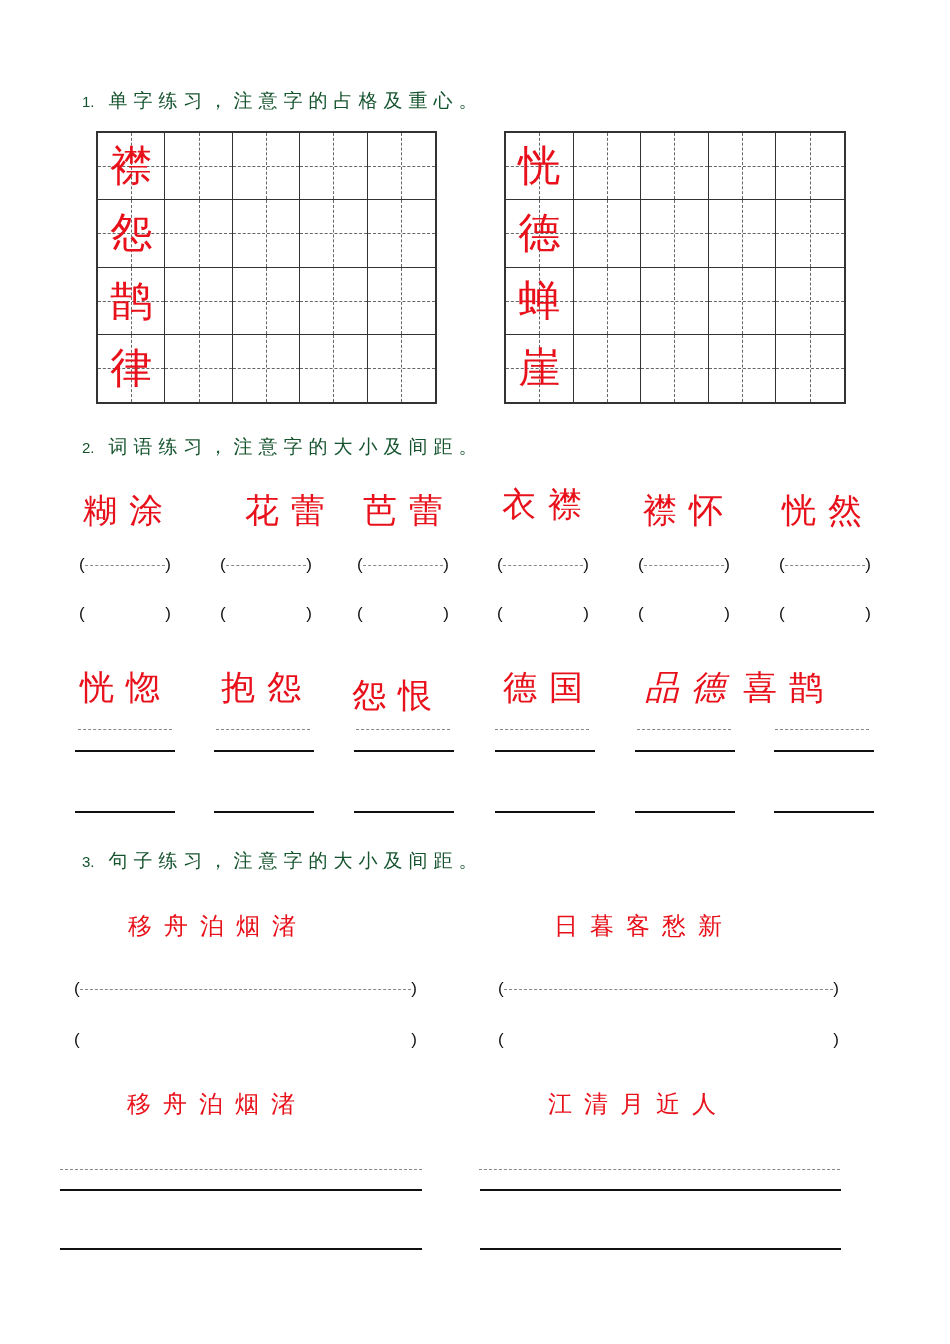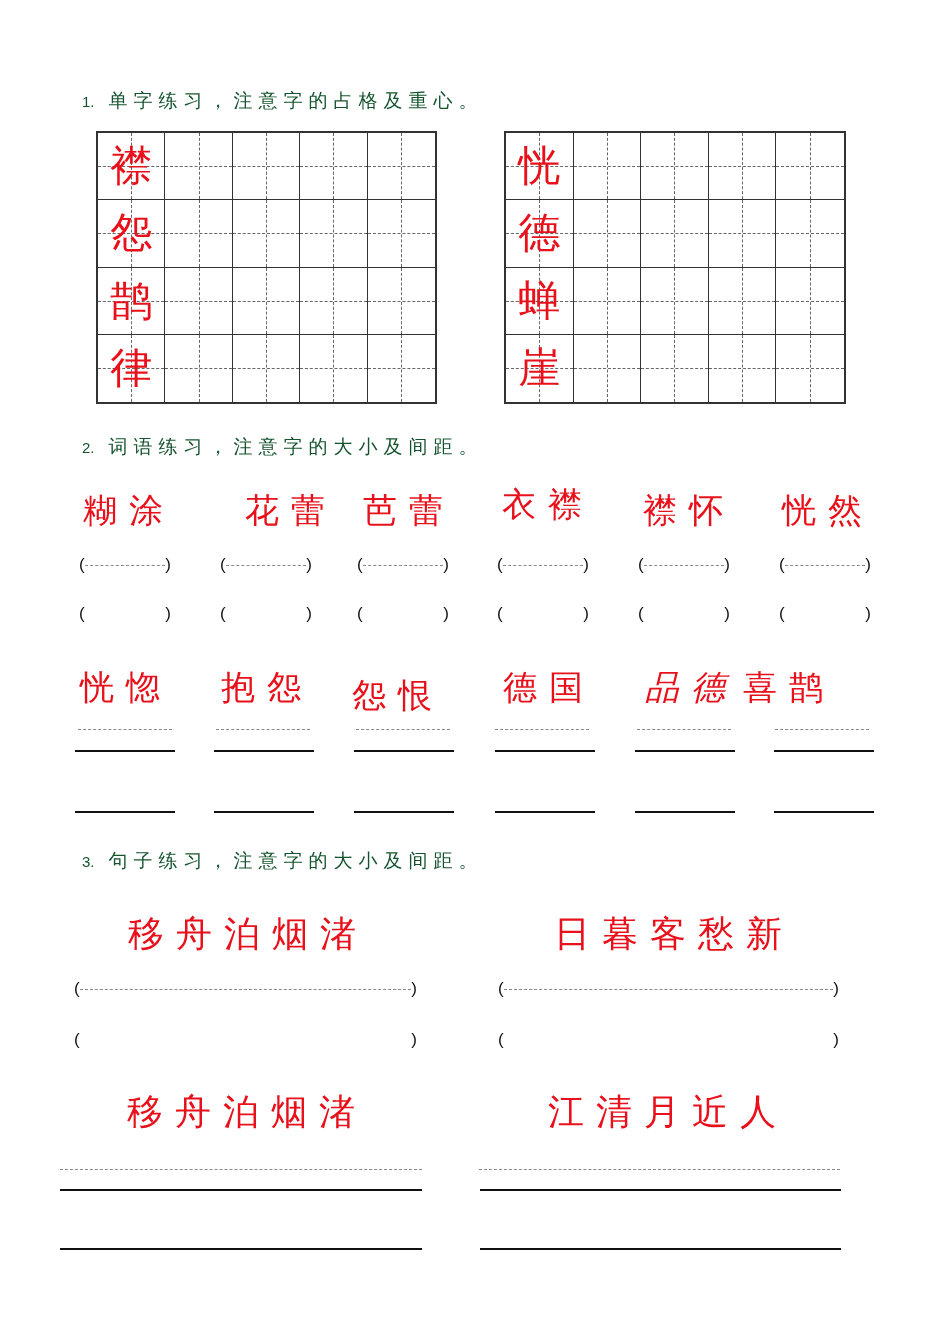--- a/index.html
+++ b/index.html
@@ -22,21 +22,21 @@
               font-size:42px; z-index:1; }
 
   
   .word { position:absolute; font-size:34px; letter-spacing:12px; white-space:nowrap; }
   .paren-row { position:absolute; height:24px; display:flex; justify-content:space-between; align-items:center;
                font-family:"Liberation Sans", sans-serif; font-size:17px; color:#111; }
   .paren-row .dash { position:absolute; left:6px; right:6px; top:50%; border-top:1.5px dashed #888; }
   .dline { position:absolute; border-top:1.5px dashed #888; height:0; }
   .sline { position:absolute; border-top:2px solid #111; height:0; }
 
-  .sentence { position:absolute; font-size:36px; letter-spacing:12px; white-space:nowrap; }
+  .sentence { position:absolute; font-size:24px; letter-spacing:12px; white-space:nowrap; }
 </style>
 </head>
 <body>
 
 <div class="heading" style="left:82px; top:88px;">
   <span class="num">1.</span><span>单字练习，注意字的占格及重心。</span>
 </div>
 
 <div class="grid" style="left:96px; top:131px; width:341px; height:273px;">
   <div class="cell">

